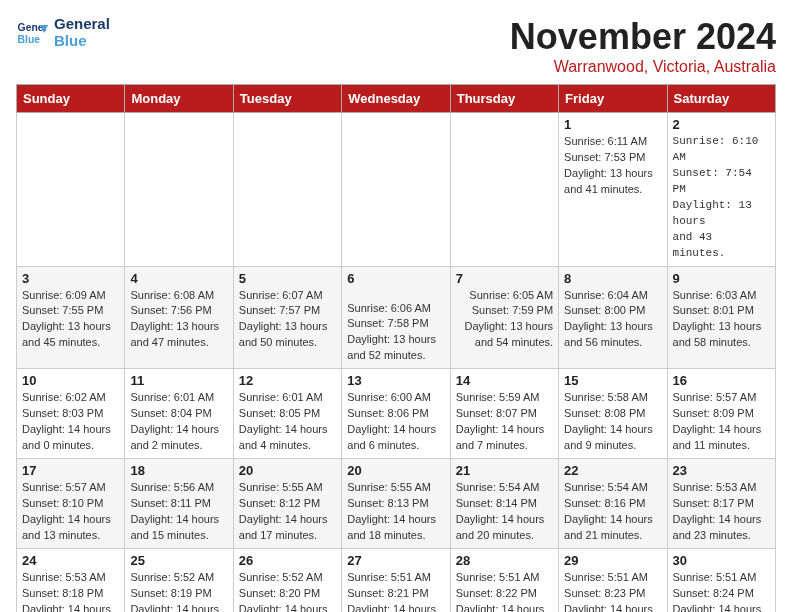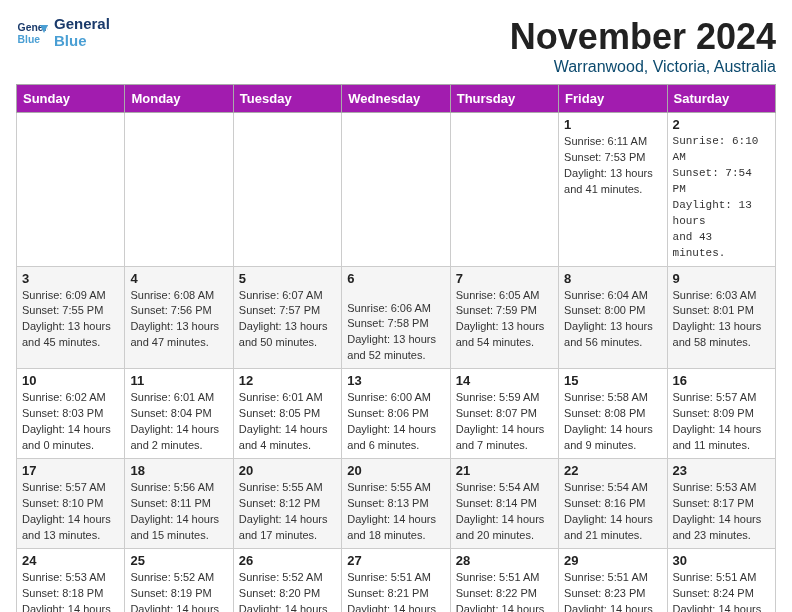--- a/index.html
+++ b/index.html
@@ -28,29 +28,29 @@
     .title-area {
       text-align: right;
     }
     .month-title {
       font-size: 36px;
       font-weight: bold;
       color: #222;
     }
     .location-title {
       font-size: 16px;
-      color: #0c4a6e;
+      color: #b91c1c;
     }
     .calendar-table {
       width: 100%;
       border-collapse: collapse;
       table-layout: fixed;
     }
     .calendar-table thead tr th {
-      background: #a21caf;
+      background: #b91c1c;
       color: #fff;
       text-align: left;
       padding: 6px 6px;
       font-size: 13px;
       border: 1px solid #aaa;
     }
     .calendar-table tbody tr td {
       vertical-align: top;
       border: 1px solid #ccc;
       padding: 4px 5px;
@@ -157,21 +157,21 @@
         </td>
         <td>
           <span class="day-number">6</span>
           <div class="day-info" style="white-space: pre-line; margin-top: 15px;">Sunrise: 6:06 AM
 Sunset: 7:58 PM
 Daylight: 13 hours
 and 52 minutes.</div>
         </td>
         <td>
           <span class="day-number">7</span>
-          <div class="day-info" style="white-space: pre-line;">Sunrise: 6:05 AM
+          <div class="day-info" style="white-space: pre-line; text-align: right;">Sunrise: 6:05 AM
 Sunset: 7:59 PM
 Daylight: 13 hours
 and 54 minutes.</div>
         </td>
         <td>
           <span class="day-number">8</span>
           <div class="day-info" style="white-space: pre-line;">Sunrise: 6:04 AM
 Sunset: 8:00 PM
 Daylight: 13 hours
 and 56 minutes.</div>

